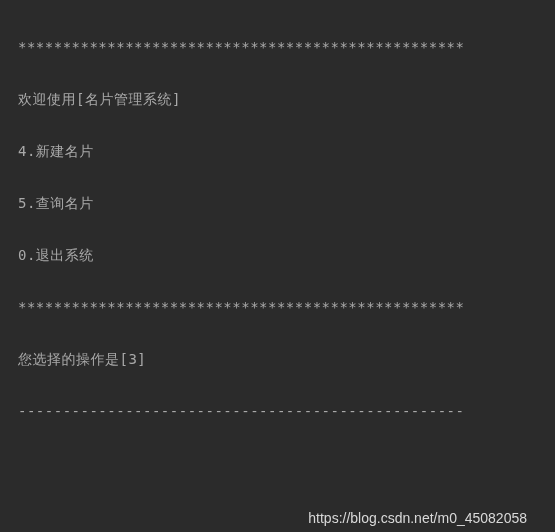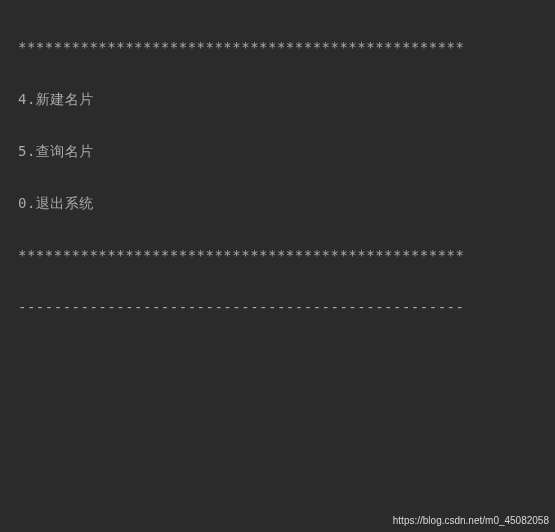--- a/index.html
+++ b/index.html
@@ -14,38 +14,40 @@
   }
   .term{
     padding:8px 14px 8px 18px;
     line-height:26px;
     white-space:pre;
   }
   .line{display:block;}
   .user-input{color:#5e9e4f;font-style:italic;}
   .watermark{
     position:absolute;
-    right:6px;
+    right:28px;
     bottom:6px;
     color:#d9d9d9;
-    font-size:10px;
+    font-size:14px;
     font-family:Arial,Helvetica,sans-serif;
     letter-spacing:0;
     font-style:normal;
   }
 </style>
 </head>
 <body>
 
 <div class="term">
 <span class="line">**************************************************</span>
+<span class="line">欢迎使用[名片管理系统]</span>
 <span class="line">4.新建名片</span>
 <span class="line">5.查询名片</span>
 <span class="line">0.退出系统</span>
 <span class="line">**************************************************</span>
+<span class="line">您选择的操作是[3]</span>
 <span class="line">--------------------------------------------------</span>
 
 
 
 
 
 
 
 
 

